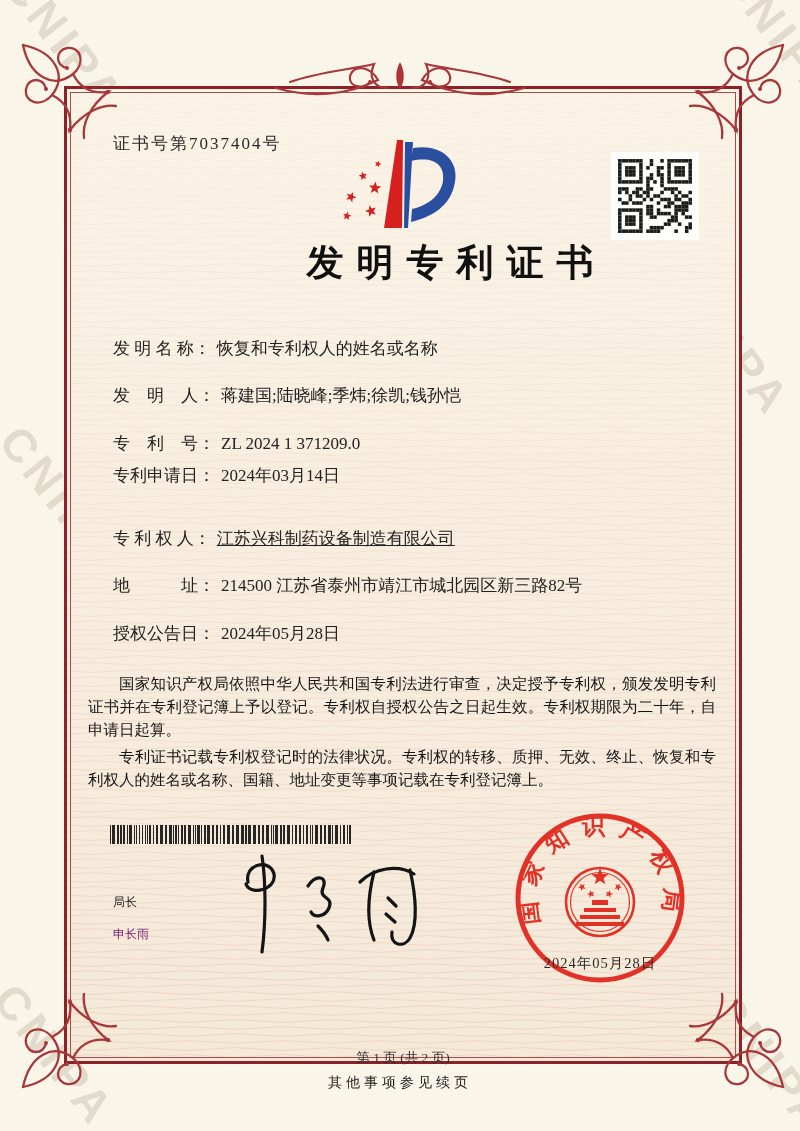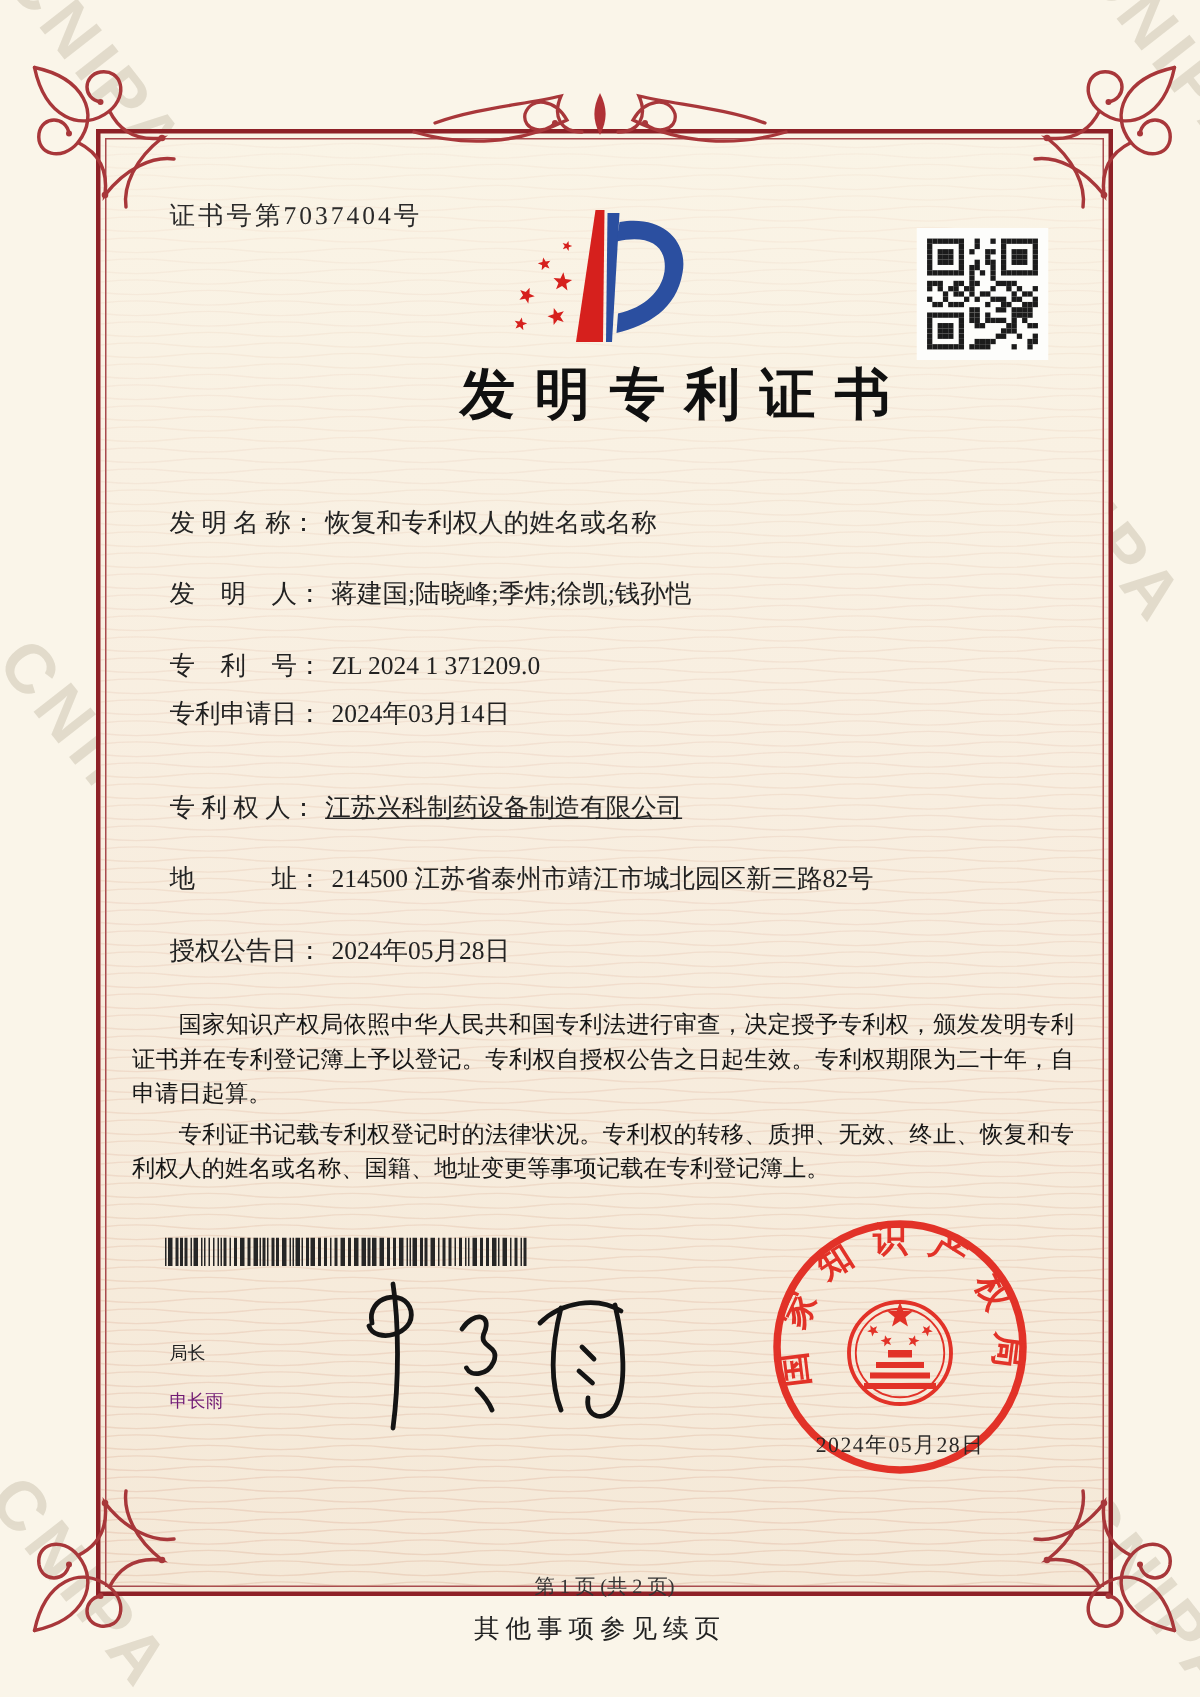--- a/index.html
+++ b/index.html
@@ -40,21 +40,21 @@
   
   .para{
     position:absolute;left:88px;width:628px;font-size:15.5px;line-height:23px;
     text-align:justify;text-indent:2em;color:#161616;margin-top:16px;
   }
   
   .sign-title{position:absolute;left:113px;top:894px;font-size:12px;font-family:"Liberation Sans","DejaVu Sans",sans-serif;color:#222;}
   .sign-name{position:absolute;left:113px;top:926px;font-size:12px;font-family:"Liberation Sans","DejaVu Sans",sans-serif;color:#701a75;}
   
   .page-num{position:absolute;left:64px;top:1038px;width:678px;text-align:center;font-size:13.5px;color:#333;margin-top:11px;}
-  .foot-note{position:absolute;left:0;top:1074px;width:800px;text-align:center;font-size:17px;letter-spacing:4px;color:#222;}
+  .foot-note{position:absolute;left:0;top:1074px;width:800px;text-align:center;font-size:14px;letter-spacing:4px;color:#222;}
   .seal-wrap{position:absolute;left:512px;top:810px;opacity:.93;}
 </style>
 </head>
 <body>
 
 <span class="wm" style="left:-18px;top:14px;">CNIPA</span>
 <span class="wm" style="left:700px;top:8px;">CNIPA</span>
 <span class="wm" style="left:648px;top:318px;">CNIPA</span>
 <span class="wm" style="left:-22px;top:470px;">CNIPA</span>
 <span class="wm" style="left:140px;top:168px;opacity:.32;">CNIPA</span>

